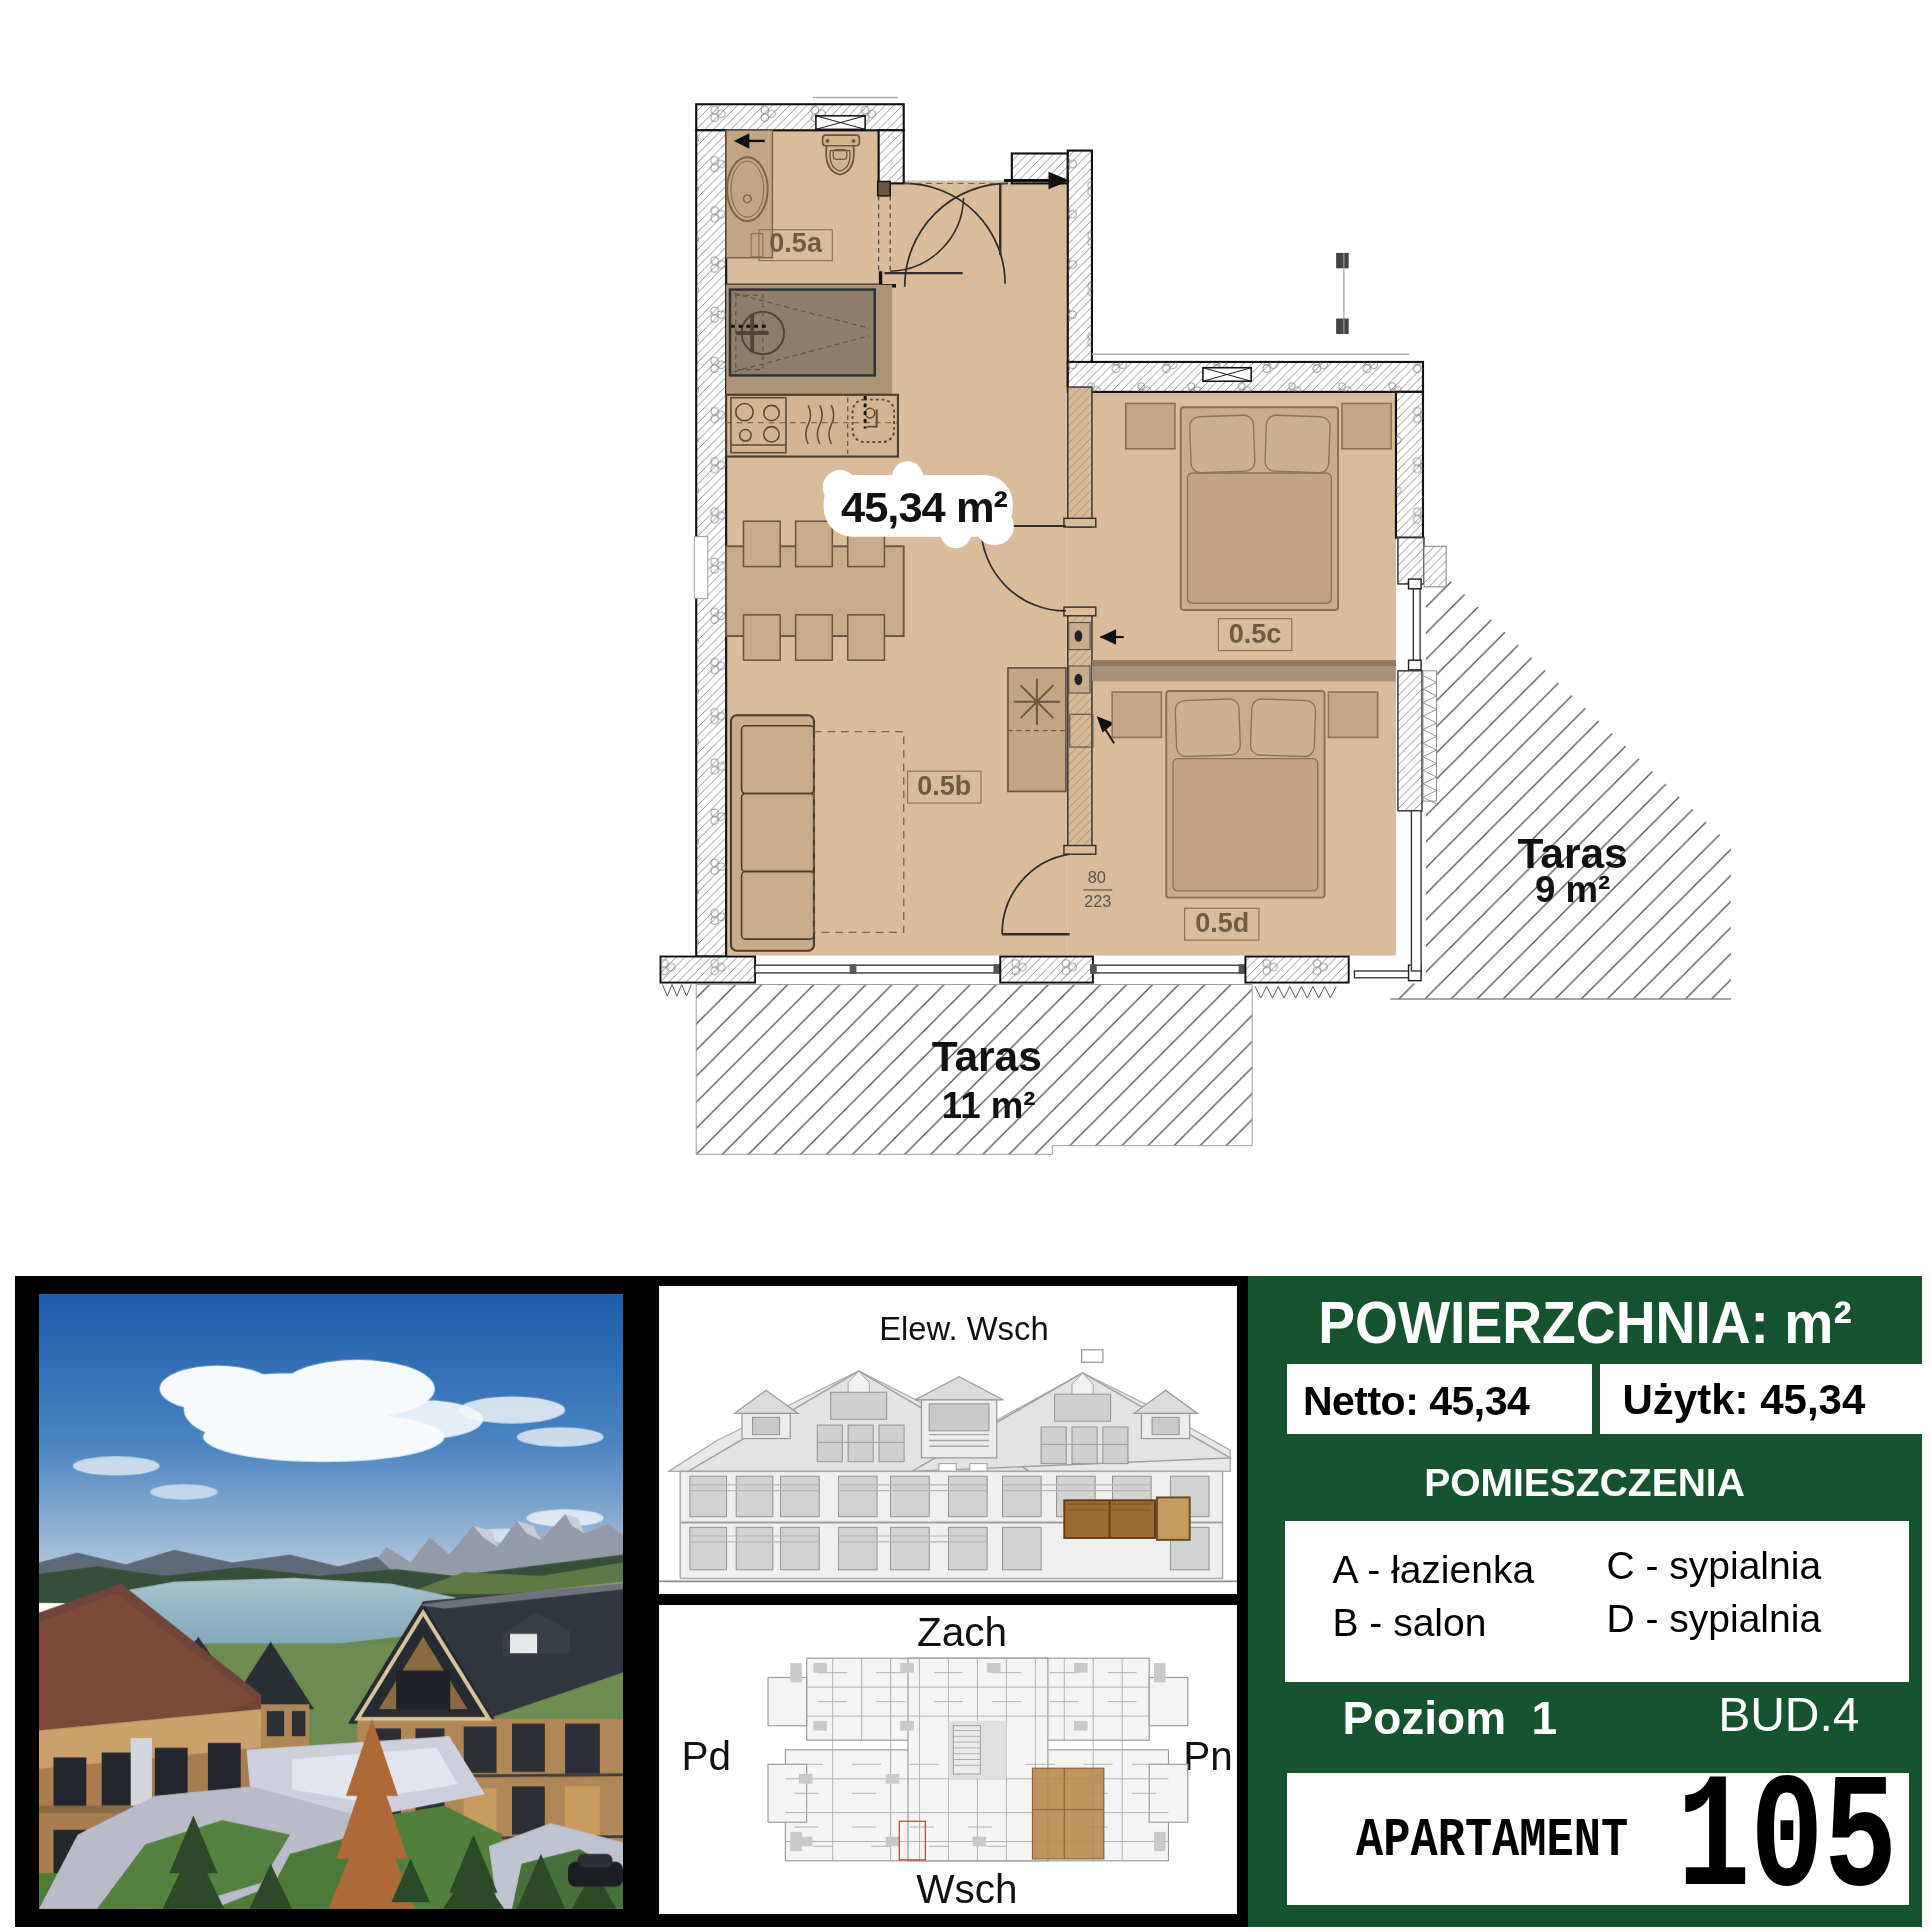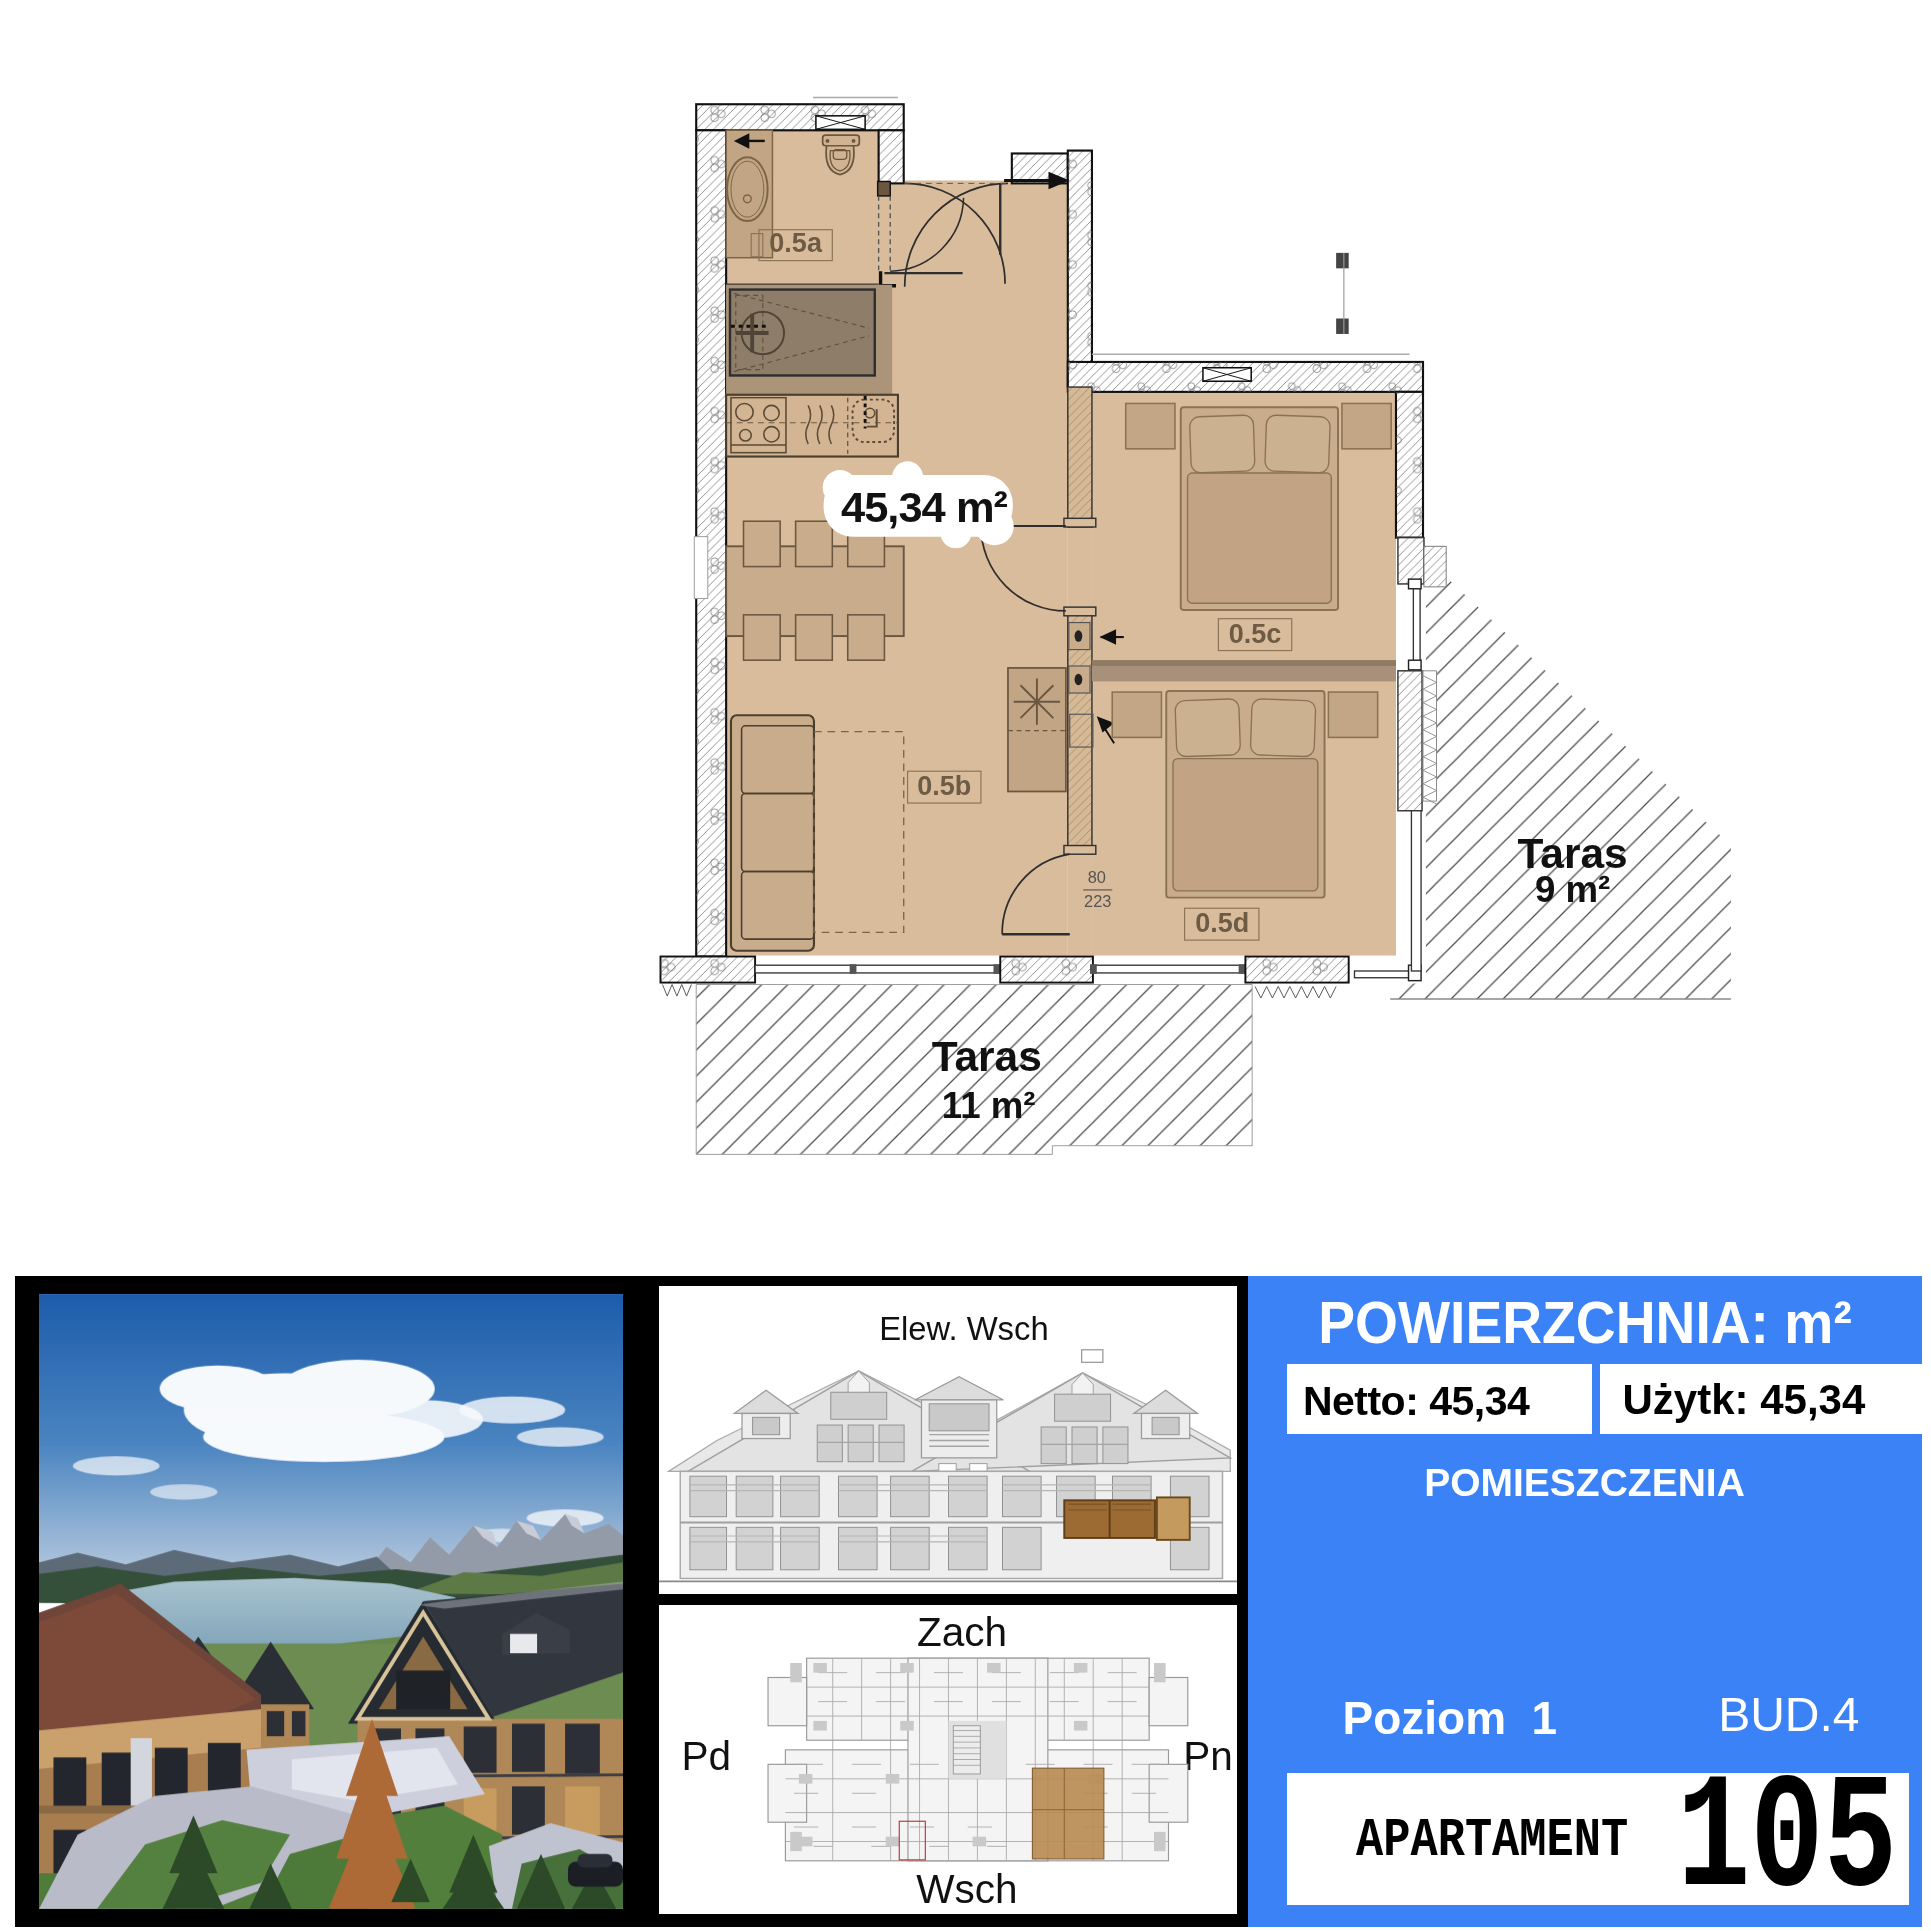--- a/index.html
+++ b/index.html
@@ -690,34 +690,44 @@
 <path d="M305,130 h28 M305,136 h28 M305,142 h28 M305,148 h28 M305,154 h28 M305,160 h28 M305,166 h28" stroke="#999" stroke-width="0.8"></path>
 
 <rect x="387" y="169" width="74" height="94" fill="#b98a52" opacity="0.9" stroke="#7a5322" stroke-width="1.2"></rect>
 <path d="M387,212 h74 M420,169 v94" stroke="#8a6330" stroke-width="1"></path>
 
 <rect x="249" y="224" width="27" height="40" fill="none" stroke="#c0392b" stroke-width="1.2"></rect>
 </g>
 </svg>
 </div>
 
-<div style="position:absolute;left:1233px;top:0;width:674px;height:651px;background:#3b82f6;">
+<div style="position:absolute;left:1233px;top:0;width:674px;height:651px;background:#14532d;">
 
 <div style="position:absolute;left:0;top:11.6px;width:100%;text-align:center;color:#fff;font-size:60px;font-weight:bold;transform:scaleX(0.92);">POWIERZCHNIA: m²</div>
 
 <div class="cell" style="left:39px;top:88px;width:305px;height:70px;font-weight:bold;">
 <div style="font-size:41px;color:#000;position:absolute;left:16.4px;top:13.5px;white-space:nowrap;letter-spacing:-0.5px;">Netto: 45,34</div>
 </div>
 
 <div class="cell" style="left:352px;top:88px;width:346px;height:70px;">
 <div style="font-size:42px;font-weight:bold;color:#000;position:absolute;left:23px;top:11.6px;white-space:nowrap;">Użytk: 45,34</div>
 </div>
 
 <div style="position:absolute;left:0;top:185px;width:100%;text-align:center;color:#fff;font-size:39px;font-weight:bold;">POMIESZCZENIA</div>
 
+<div class="cell" style="left:37px;top:245px;width:624px;height:161px;">
+
+<div style="position:absolute;left:48px;top:27px;font-size:39px;">A - łazienka</div>
+
+<div style="position:absolute;left:48px;top:80px;font-size:39px;">B - salon</div>
+
+<div style="position:absolute;left:322px;top:23px;font-size:39px;">C - sypialnia</div>
+
+<div style="position:absolute;left:322px;top:76px;font-size:39px;">D - sypialnia</div>
+</div>
 
 <div style="position:absolute;left:0;top:421px;width:100%;height:91px;color:#fff;">
 <div style="position:absolute;left:95px;top:-5.8px;font-size:46px;font-weight:bold;">Poziom&nbsp;&nbsp;1</div>
 <div style="position:absolute;right:62px;top:-9.7px;font-size:48px;font-weight:normal;">BUD.4</div>
 </div>
 
 <div class="cell" style="left:39px;top:497px;width:622px;height:132px;font-family:Liberation Mono, monospace;">
 <div style="position:absolute;left:69px;top:37px;font-size:54px;font-weight:bold;transform:scaleX(0.84);transform-origin:left top;">APARTAMENT</div>
 <div style="position:absolute;left:390px;top:-14.5px;font-size:163px;font-weight:bold;line-height:1;transform:scaleX(0.75);transform-origin:left top;">105</div>
 </div>

